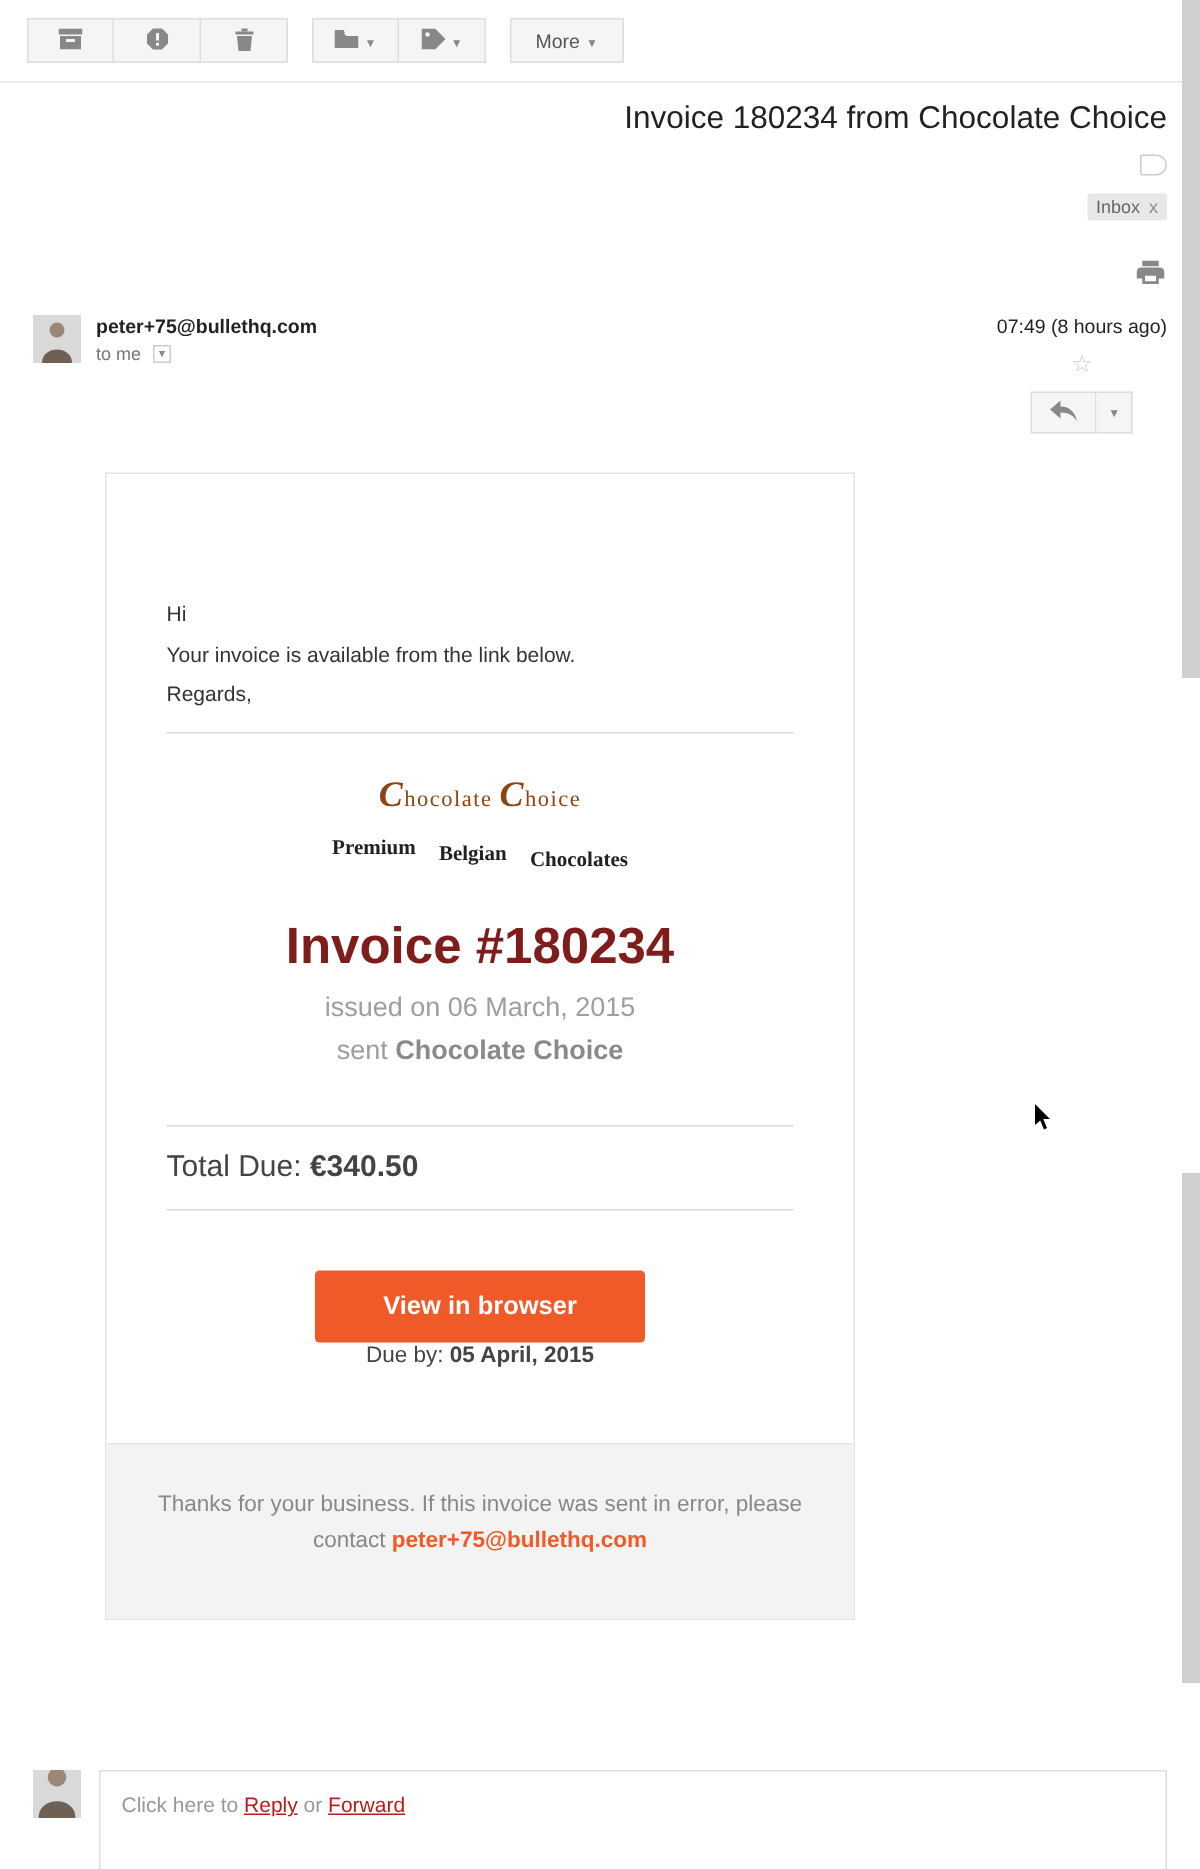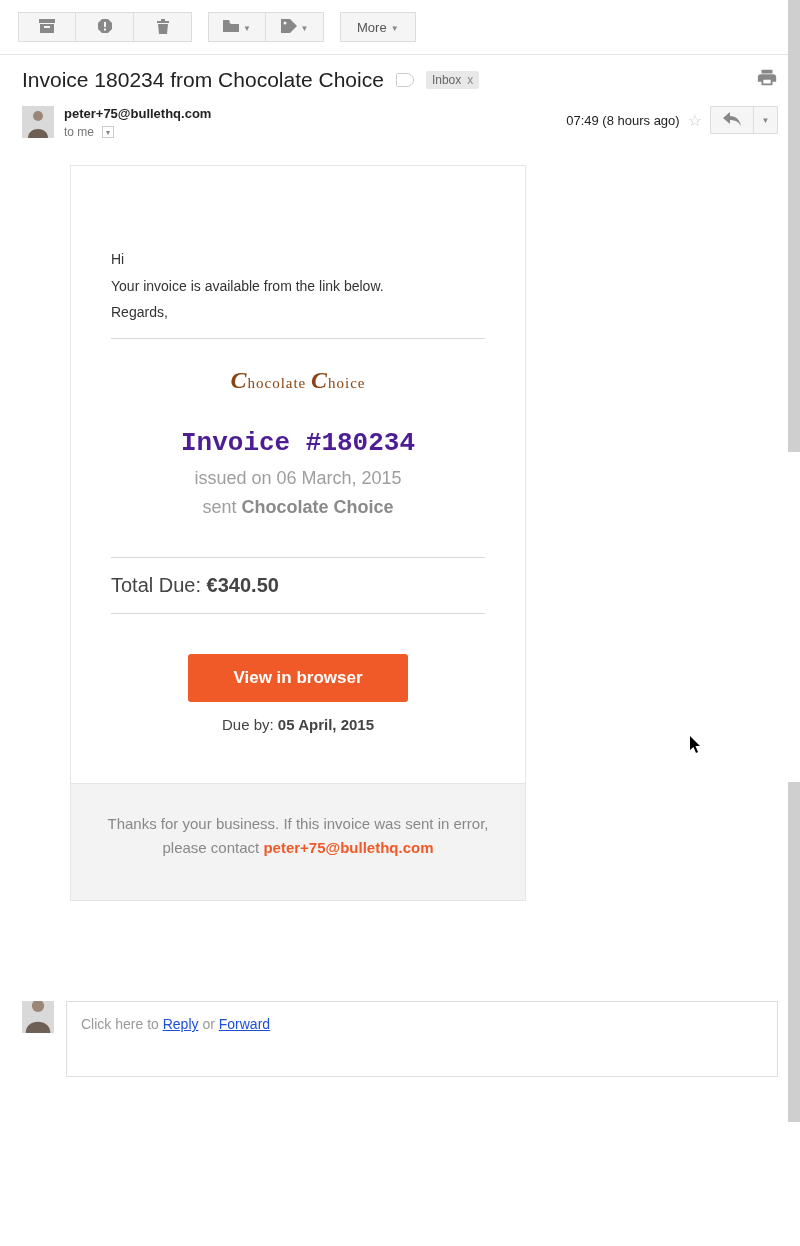--- a/index.html
+++ b/index.html
@@ -33,23 +33,24 @@
     font-size: 14px;
   }
   .tb-btn + .tb-btn { border-left: none; }
   .tb-btn.more { padding: 0 16px; font-weight: normal; color:#555; font-size:13px;}
   .tb-sep { width: 16px; }
   .tb-caret { font-size: 8px; margin-left: 4px; color:#888; position:relative; top:1px;}
 
   
   .subject-row {
     display: flex;
-    align-items: center;
+    align-items: flex-end;
     padding: 12px 22px 8px 22px;
     gap: 12px;
+    flex-direction: column;
   }
   .subject-text { font-size: 21px; color:#222; flex: 0 0 auto; }
   .subject-label-icon {
     width:18px; height:14px;
     border:1px solid #ccc;
     border-radius:2px 8px 8px 2px;
     position:relative;
   }
   .inbox-chip {
     background:#e8e8e8;
@@ -80,58 +81,58 @@
   .sender-block { flex:0 0 auto;}
   .sender-name { font-weight:bold; font-size:13px; }
   .to-line { color:#777; font-size:12px; margin-top:4px; display:flex; align-items:center; gap:8px;}
   .to-caret {
      border:1px solid #ccc; width:12px; height:12px;
      display:flex; align-items:center; justify-content:center;
      font-size:7px; color:#888; cursor:pointer;
   }
   .header-right {
     margin-left:auto; display:flex; align-items:center; gap:8px;
-    color:#222; font-size:13px;
+    color:#222; font-size:13px;flex-direction:column;
   }
   .star { color:#ccc; font-size:16px; cursor:pointer;}
   .reply-btn {
     background:#f5f5f5; border:1px solid #ddd;
     height:28px; min-width:44px;
     display:flex; align-items:center; justify-content:center;
     cursor:pointer;
   }
   .reply-caret-btn {
     background:#f5f5f5; border:1px solid #ddd; border-left:none;
     height:28px; width:24px;
     display:flex; align-items:center; justify-content:center;
     cursor:pointer; font-size:8px; color:#888;
   }
 
   
   .body-wrap { padding: 20px 22px 0 70px; }
   .card {
     border:1px solid #e5e5e5;
-    width:456px;
+    width:500px;
     font-family: Helvetica, Arial, sans-serif;
   }
   .card-inner { padding: 80px 40px 0 40px; }
   .intro-text { color:#333; font-size:14px; line-height:1.9; }
   .intro-text hr { border:none; border-top:1px solid #d8d8d8; margin:12px 0 0 0;}
 
   .logo-block { text-align:center; margin-top:28px; }
   .logo-line1 { font-family: Georgia, 'Times New Roman', serif; color:#8B4513; font-size:15px; letter-spacing:1px;}
   .logo-line1 .big { font-size:24px; font-style:italic; font-weight:bold; }
   .logo-line2 { margin-top:18px; font-family: Georgia, 'Times New Roman', serif; color:#222; font-size:14px;}
   .logo-line2 span { margin: 0 6px; font-weight:bold;}
   .logo-line2 .w1{ position:relative; top:-4px;}
   .logo-line2 .w3{ position:relative; top:4px;}
 
   .invoice-title {
-    text-align:center; font-weight:bold; color:#4c1d95;
-    font-size:26px; margin-top:34px;font-family:Liberation Mono, monospace;
+    text-align:center; font-weight:bold; color:#7f1d1d;
+    font-size:34px; margin-top:34px;
   }
   .inv-sub {
     text-align:center; color:#9e9e9e;
     font-size:18px; margin-top:6px; line-height:1.6;
   }
   .inv-sub .strong { color:#8a8a8a; font-weight:bold; }
 
   .total-row {
     border-top:1px solid #d8d8d8;
     border-bottom:1px solid #d8d8d8;
@@ -144,21 +145,21 @@
 
   .view-btn {
     display:block; margin:40px auto 0 auto;
     background:#f05a28; color:#fff;
     width:220px; padding:14px 0;
     text-align:center; font-weight:bold;
     font-size:17px; cursor:pointer;
     border-radius:3px;
   }
   .due-line {
-    text-align:center; margin-top:14px;
+    text-align:center; 
     font-size:15px; color:#444; padding-bottom:50px;
   }
   .due-line .d { font-weight:bold; }
 
   .card-footer {
     border-top:1px solid #e5e5e5;
     background:#f3f3f3;
     padding:28px 30px 40px 30px;
     text-align:center;
     font-size:15px; color:#888; line-height:1.6;
@@ -174,21 +175,21 @@
   }
   .reply-avatar {
     width:32px; height:32px; background:#d9d9d9;
     display:flex; align-items:flex-end; justify-content:center; overflow:hidden;
   }
   .reply-box {
     flex:1; border:1px solid #ddd;
     padding:14px 14px 44px 14px;
     color:#999; font-size:14px; cursor:text;
   }
-  .reply-box .lnk { text-decoration:underline; color:#1d4ed8; cursor:pointer;}
+  .reply-box .lnk { text-decoration:underline; color:#b91c1c; cursor:pointer;}
 
   
   .scrollbar {
     position:fixed; right:0; top:0; width:12px; height:1246px;
   }
   .scroll-track-top { position:absolute; right:0; top:0; width:12px; height:452px; background:#cfcfcf; }
   .scroll-track-bot { position:absolute; right:0; top:782px; width:12px; height:340px; background:#cfcfcf; }
 
   .cursor-pointer {
     position:fixed; left:690px; top:736px;
@@ -308,20 +309,25 @@
         <div>Your invoice is available from the link below.</div>
         <div>Regards,</div>
         <hr>
       </div>
 
       <div class="logo-block">
         <div class="logo-line1">
           <span class="big">C</span><span>hocolate</span>
           <span class="big">C</span><span>hoice</span>
         </div>
+        <div class="logo-line2">
+          <span class="w1">Premium</span>
+          <span>Belgian</span>
+          <span class="w3">Chocolates</span>
+        </div>
       </div>
 
       <div class="invoice-title">Invoice #180234</div>
       <div class="inv-sub">
         <div>issued on 06 March, 2015</div>
         <div>
           <span>sent </span><span class="strong">Chocolate Choice</span>
         </div>
       </div>
 

